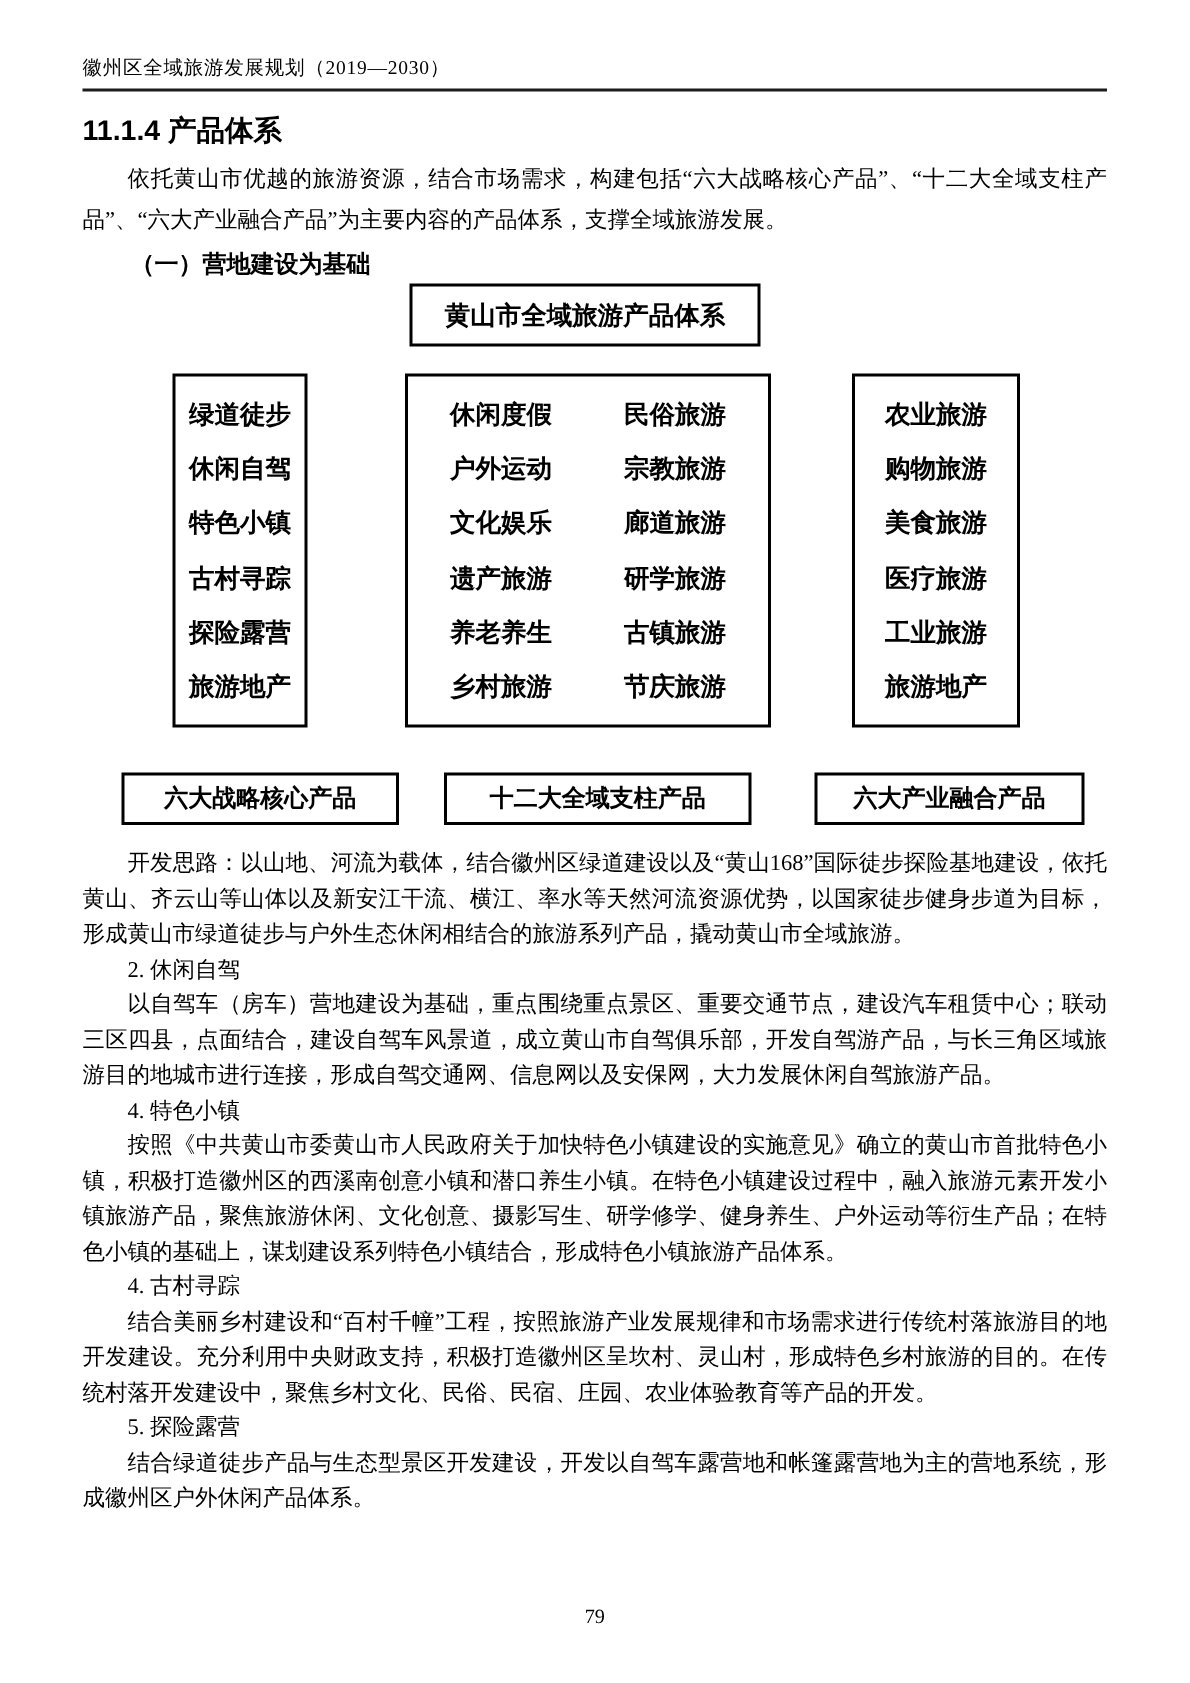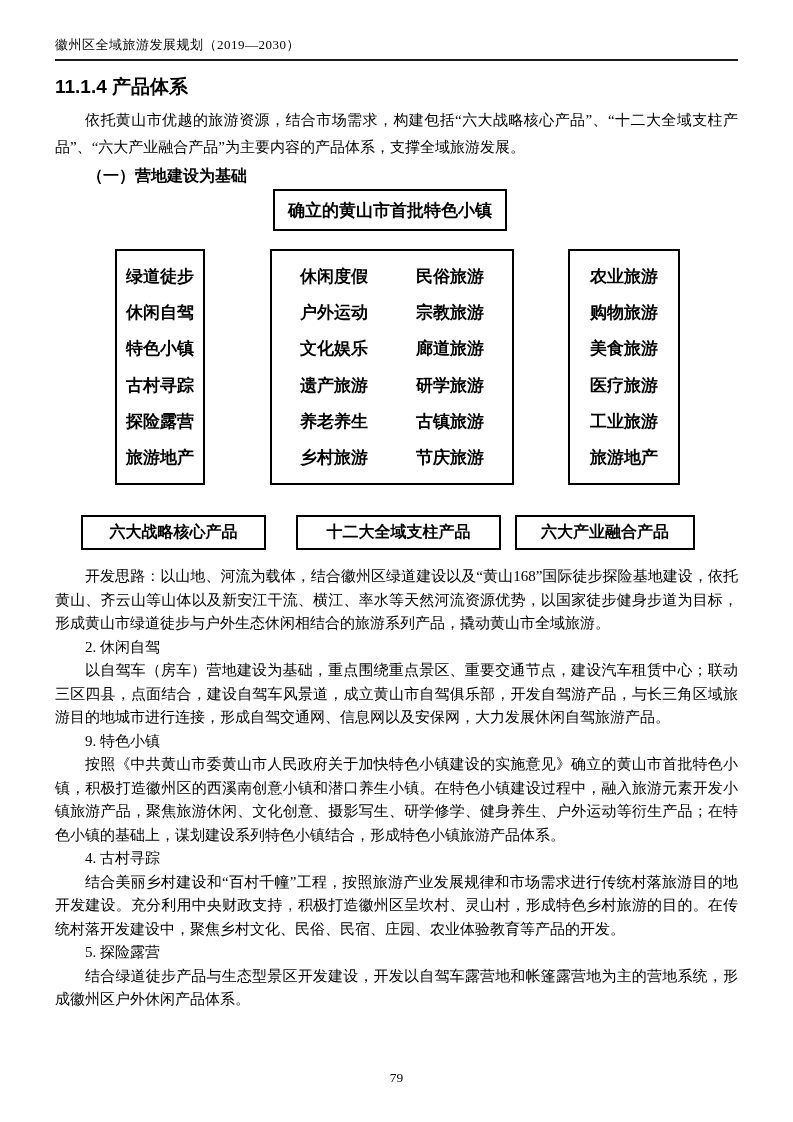--- a/index.html
+++ b/index.html
@@ -32,21 +32,21 @@
     justify-content:space-around; align-items:center; padding:7px 0; font-size:17px; }
   .d-left  { left:60px;  width:90px; }
   .d-right { left:513px; width:112px; }
   .d-mid { left:215px; top:60px; width:244px; height:236px;
     display:grid; grid-template-columns:1fr 1fr; align-items:center;
     justify-items:center; padding:7px 4px; font-size:17px; }
   .d-label { top:326px; height:35px; display:flex; align-items:center;
     justify-content:center; font-size:16px; }
   .d-label1 { left:26px;  width:185px; }
   .d-label2 { left:241px; width:205px; }
-  .d-label3 { left:460px; width:180px; }
+  .d-label3 { left:488px; width:180px; }
   .body-text { margin-top:12px; }
   .sec-head { font-size:15px; line-height:23.5px; text-indent:2em; }
   .sec-para { font-size:15px; line-height:23.5px; text-indent:2em; text-align:justify; }
   .page-num { position:absolute; left:0; right:0; bottom:36px; text-align:center; font-size:13.5px; }
 </style>
 </head>
 <body>
 
 <div class="page">
 
@@ -57,21 +57,21 @@
 
   <div class="sec-title">11.1.4 产品体系</div>
 
   <p class="intro">依托黄山市优越的旅游资源，结合市场需求，构建包括“六大战略核心产品”、“十二大全域支柱产品”、“六大产业融合产品”为主要内容的产品体系，支撑全域旅游发展。</p>
 
   <div class="subsec-title">（一）营地建设为基础</div>
 
   <div class="diagram">
 
     <div class="dbox d-title">
-      <span>确立的黄山市首批特色小镇</span>
+      <span>黄山市全域旅游产品体系</span>
     </div>
 
     <div class="dbox d-col d-left">
       <span>绿道徒步</span>
       <span>休闲自驾</span>
       <span>特色小镇</span>
       <span>古村寻踪</span>
       <span>探险露营</span>
       <span>旅游地产</span>
     </div>
@@ -111,21 +111,21 @@
     </div>
 
   </div>
 
   <div class="body-text">
     <p class="sec-para">开发思路：以山地、河流为载体，结合徽州区绿道建设以及“黄山168”国际徒步探险基地建设，依托黄山、齐云山等山体以及新安江干流、横江、率水等天然河流资源优势，以国家徒步健身步道为目标，形成黄山市绿道徒步与户外生态休闲相结合的旅游系列产品，撬动黄山市全域旅游。</p>
 
     <div class="sec-head">2. 休闲自驾</div>
     <p class="sec-para">以自驾车（房车）营地建设为基础，重点围绕重点景区、重要交通节点，建设汽车租赁中心；联动三区四县，点面结合，建设自驾车风景道，成立黄山市自驾俱乐部，开发自驾游产品，与长三角区域旅游目的地城市进行连接，形成自驾交通网、信息网以及安保网，大力发展休闲自驾旅游产品。</p>
 
-    <div class="sec-head">9. 特色小镇</div>
+    <div class="sec-head">4. 特色小镇</div>
     <p class="sec-para">按照《中共黄山市委黄山市人民政府关于加快特色小镇建设的实施意见》确立的黄山市首批特色小镇，积极打造徽州区的西溪南创意小镇和潜口养生小镇。在特色小镇建设过程中，融入旅游元素开发小镇旅游产品，聚焦旅游休闲、文化创意、摄影写生、研学修学、健身养生、户外运动等衍生产品；在特色小镇的基础上，谋划建设系列特色小镇结合，形成特色小镇旅游产品体系。</p>
 
     <div class="sec-head">4. 古村寻踪</div>
     <p class="sec-para">结合美丽乡村建设和“百村千幢”工程，按照旅游产业发展规律和市场需求进行传统村落旅游目的地开发建设。充分利用中央财政支持，积极打造徽州区呈坎村、灵山村，形成特色乡村旅游的目的。在传统村落开发建设中，聚焦乡村文化、民俗、民宿、庄园、农业体验教育等产品的开发。</p>
 
     <div class="sec-head">5. 探险露营</div>
     <p class="sec-para">结合绿道徒步产品与生态型景区开发建设，开发以自驾车露营地和帐篷露营地为主的营地系统，形成徽州区户外休闲产品体系。</p>
   </div>
 
   <div class="page-num">79</div>

